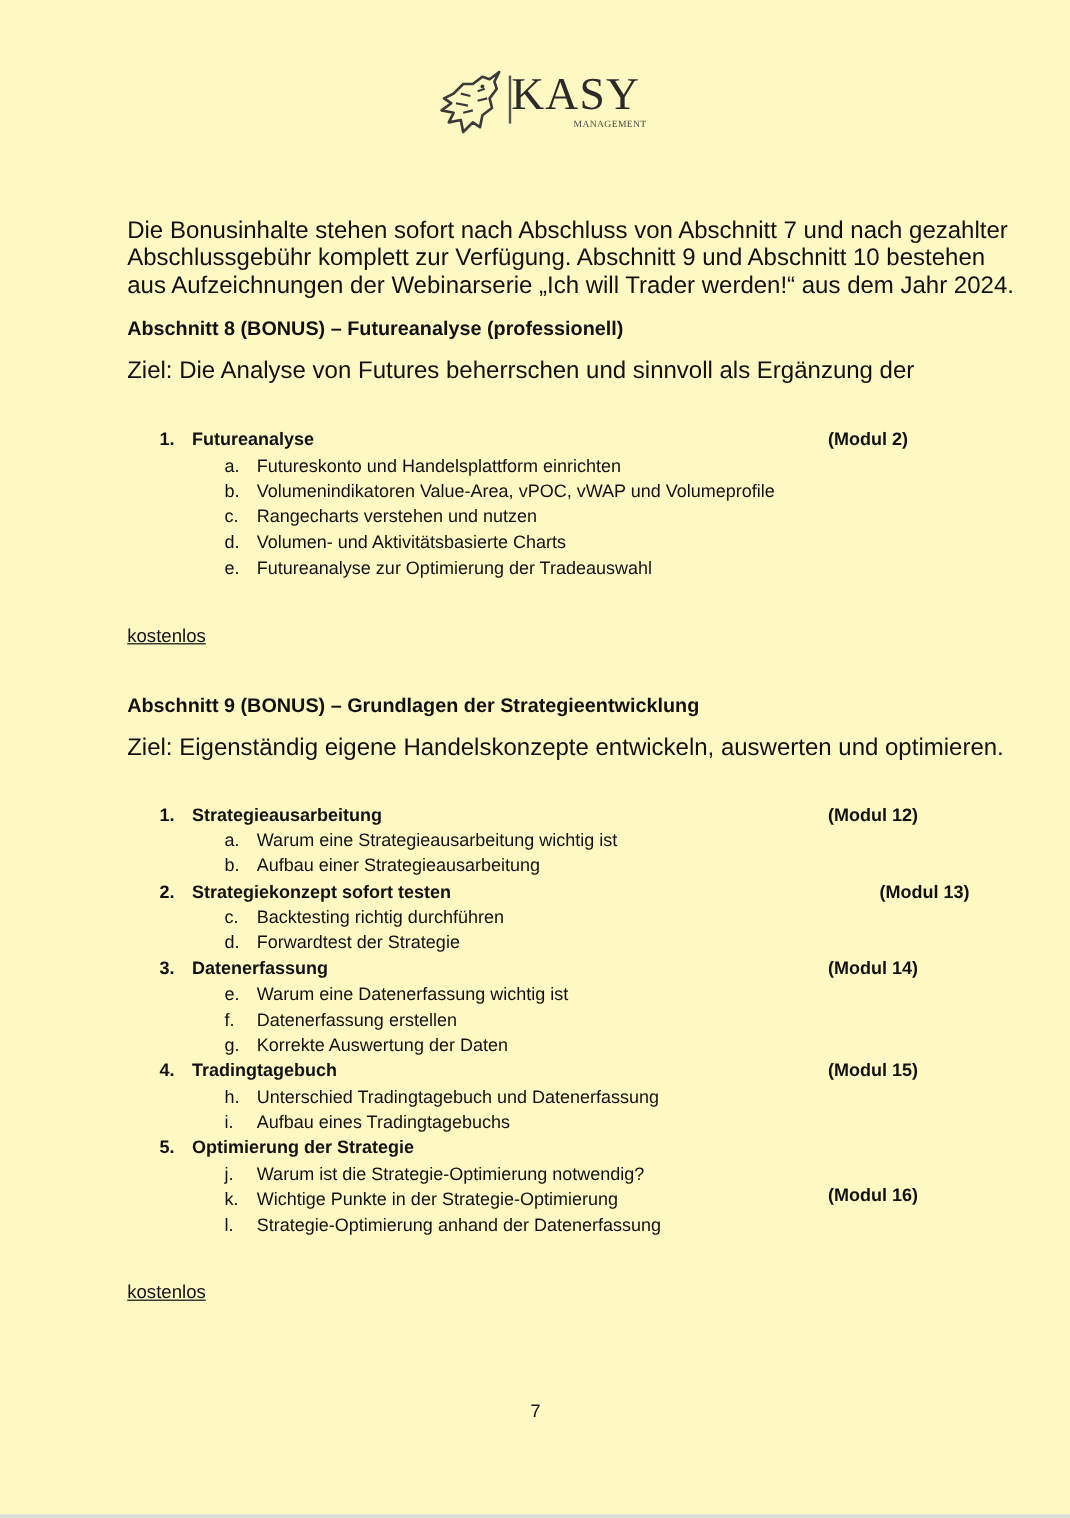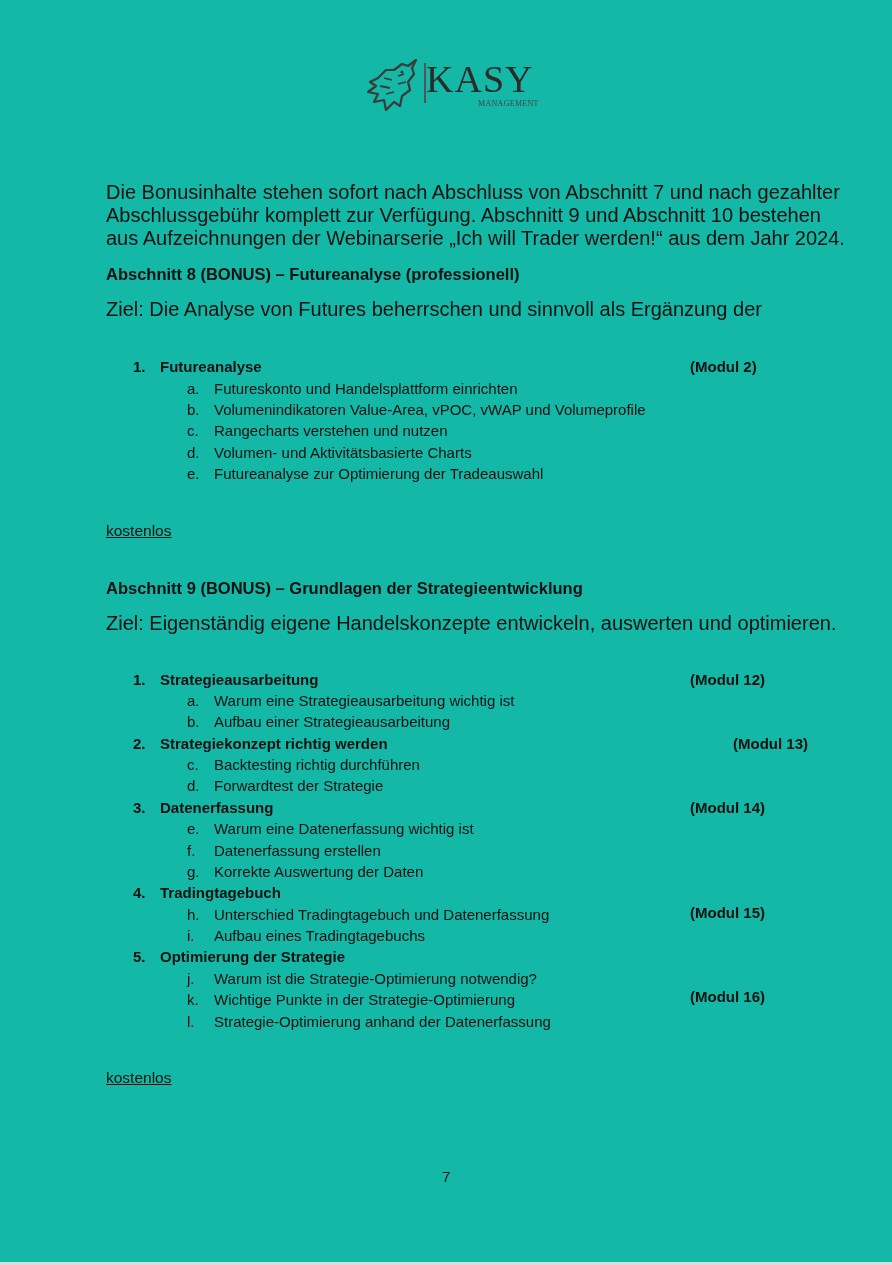--- a/index.html
+++ b/index.html
@@ -1,18 +1,18 @@
 <!DOCTYPE html>
 <html><head>
 <meta charset="utf-8">
 <style>
   html, body { margin:0; padding:0; background:#ffffff; }
   body { width:892px; height:1265px; position:relative; overflow:hidden;
          font-family:"Liberation Sans", "DejaVu Sans", sans-serif; color:#111; }
-  .page { position:absolute; left:0; top:0; width:892px; height:1262px; background:#14b8a6; }
+  .page { position:absolute; left:0; top:0; width:892px; height:1262px; background:#fef9c3; }
   .bottom-edge { position:absolute; left:0; top:1262px; width:892px; height:3px; background:#dcdcdc; }
 
   .logo { position:absolute; left:364px; top:56px; width:160px; height:58px; }
   .logo-text { position:absolute; left:62px; top:4px; font-family:"Liberation Serif", serif;
                font-size:38px; letter-spacing:1px; color:#2b2b2b; line-height:38px; }
   .logo-sub { position:absolute; left:114px; top:43px; font-family:"Liberation Serif", serif;
               font-size:8px; letter-spacing:0.3px; color:#444; }
   .logo-bar { position:absolute; left:60px; top:7px; width:1.5px; height:40px; background:#555; }
 
   .abs { position:absolute; white-space:nowrap; }
@@ -67,38 +67,38 @@
   <div class="abs para" style="top:612px;">Ziel: Eigenständig eigene Handelskonzepte entwickeln, auswerten und optimieren.</div>
 
   <div class="abs item" style="top:671px;">
     <span class="num">1.</span><span>Strategieausarbeitung</span>
   </div>
   <div class="abs modul" style="top:671px;">(Modul 12)</div>
   <div class="abs sub" style="top:692px;"><span class="let">a.</span><span>Warum eine Strategieausarbeitung wichtig ist</span></div>
   <div class="abs sub" style="top:713px;"><span class="let">b.</span><span>Aufbau einer Strategieausarbeitung</span></div>
 
   <div class="abs item" style="top:735px;">
-    <span class="num">2.</span><span>Strategiekonzept richtig werden</span>
+    <span class="num">2.</span><span>Strategiekonzept sofort testen</span>
   </div>
   <div class="abs modul" style="top:735px;margin-left:43px;">(Modul 13)</div>
   <div class="abs sub" style="top:756px;"><span class="let">c.</span><span>Backtesting richtig durchführen</span></div>
   <div class="abs sub" style="top:777px;"><span class="let">d.</span><span>Forwardtest der Strategie</span></div>
 
   <div class="abs item" style="top:799px;">
     <span class="num">3.</span><span>Datenerfassung</span>
   </div>
   <div class="abs modul" style="top:799px;">(Modul 14)</div>
   <div class="abs sub" style="top:820px;"><span class="let">e.</span><span>Warum eine Datenerfassung wichtig ist</span></div>
   <div class="abs sub" style="top:842px;"><span class="let">f.</span><span>Datenerfassung erstellen</span></div>
   <div class="abs sub" style="top:863px;"><span class="let">g.</span><span>Korrekte Auswertung der Daten</span></div>
 
   <div class="abs item" style="top:884px;">
     <span class="num">4.</span><span>Tradingtagebuch</span>
   </div>
-  <div class="abs modul" style="top:904px;">(Modul 15)</div>
+  <div class="abs modul" style="top:884px;">(Modul 15)</div>
   <div class="abs sub" style="top:906px;"><span class="let">h.</span><span>Unterschied Tradingtagebuch und Datenerfassung</span></div>
   <div class="abs sub" style="top:927px;"><span class="let">i.</span><span>Aufbau eines Tradingtagebuchs</span></div>
 
   <div class="abs item" style="top:948px;">
     <span class="num">5.</span><span>Optimierung der Strategie</span>
   </div>
   <div class="abs modul" style="top:948px;margin-top:40px;">(Modul 16)</div>
   <div class="abs sub" style="top:970px;"><span class="let">j.</span><span>Warum ist die Strategie-Optimierung notwendig?</span></div>
   <div class="abs sub" style="top:991px;"><span class="let">k.</span><span>Wichtige Punkte in der Strategie-Optimierung</span></div>
   <div class="abs sub" style="top:1013px;"><span class="let">l.</span><span>Strategie-Optimierung anhand der Datenerfassung</span></div>

